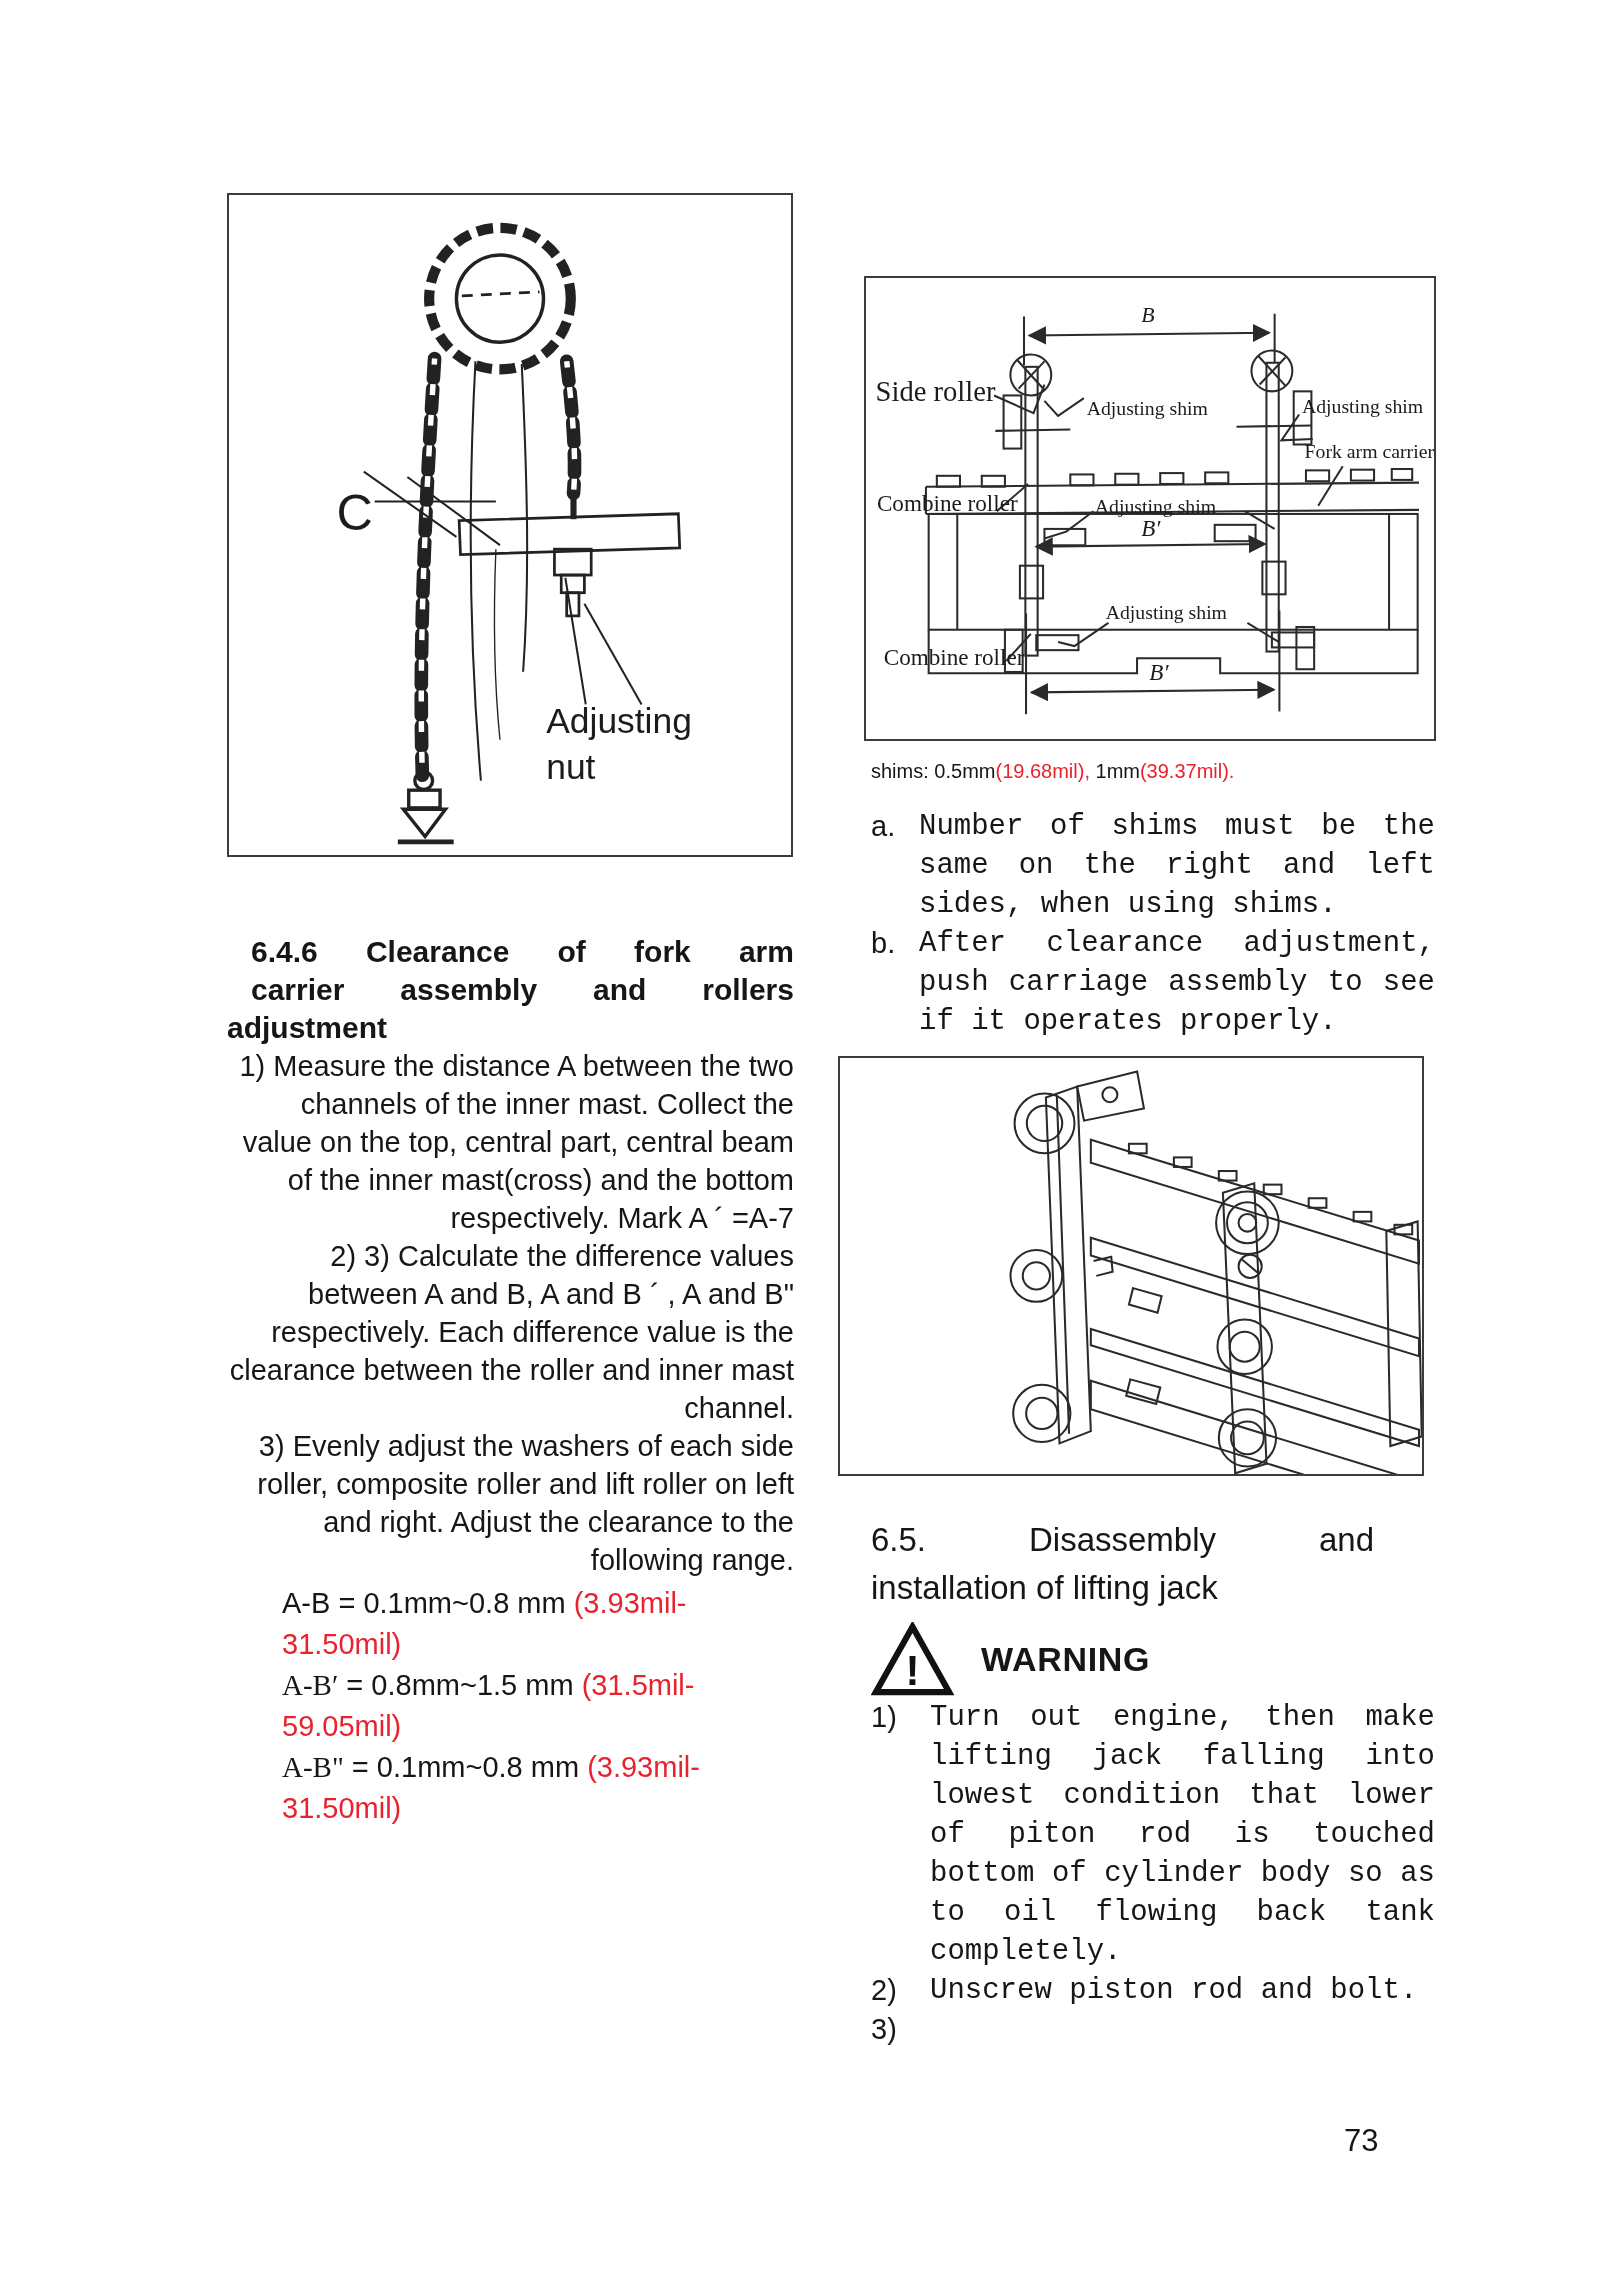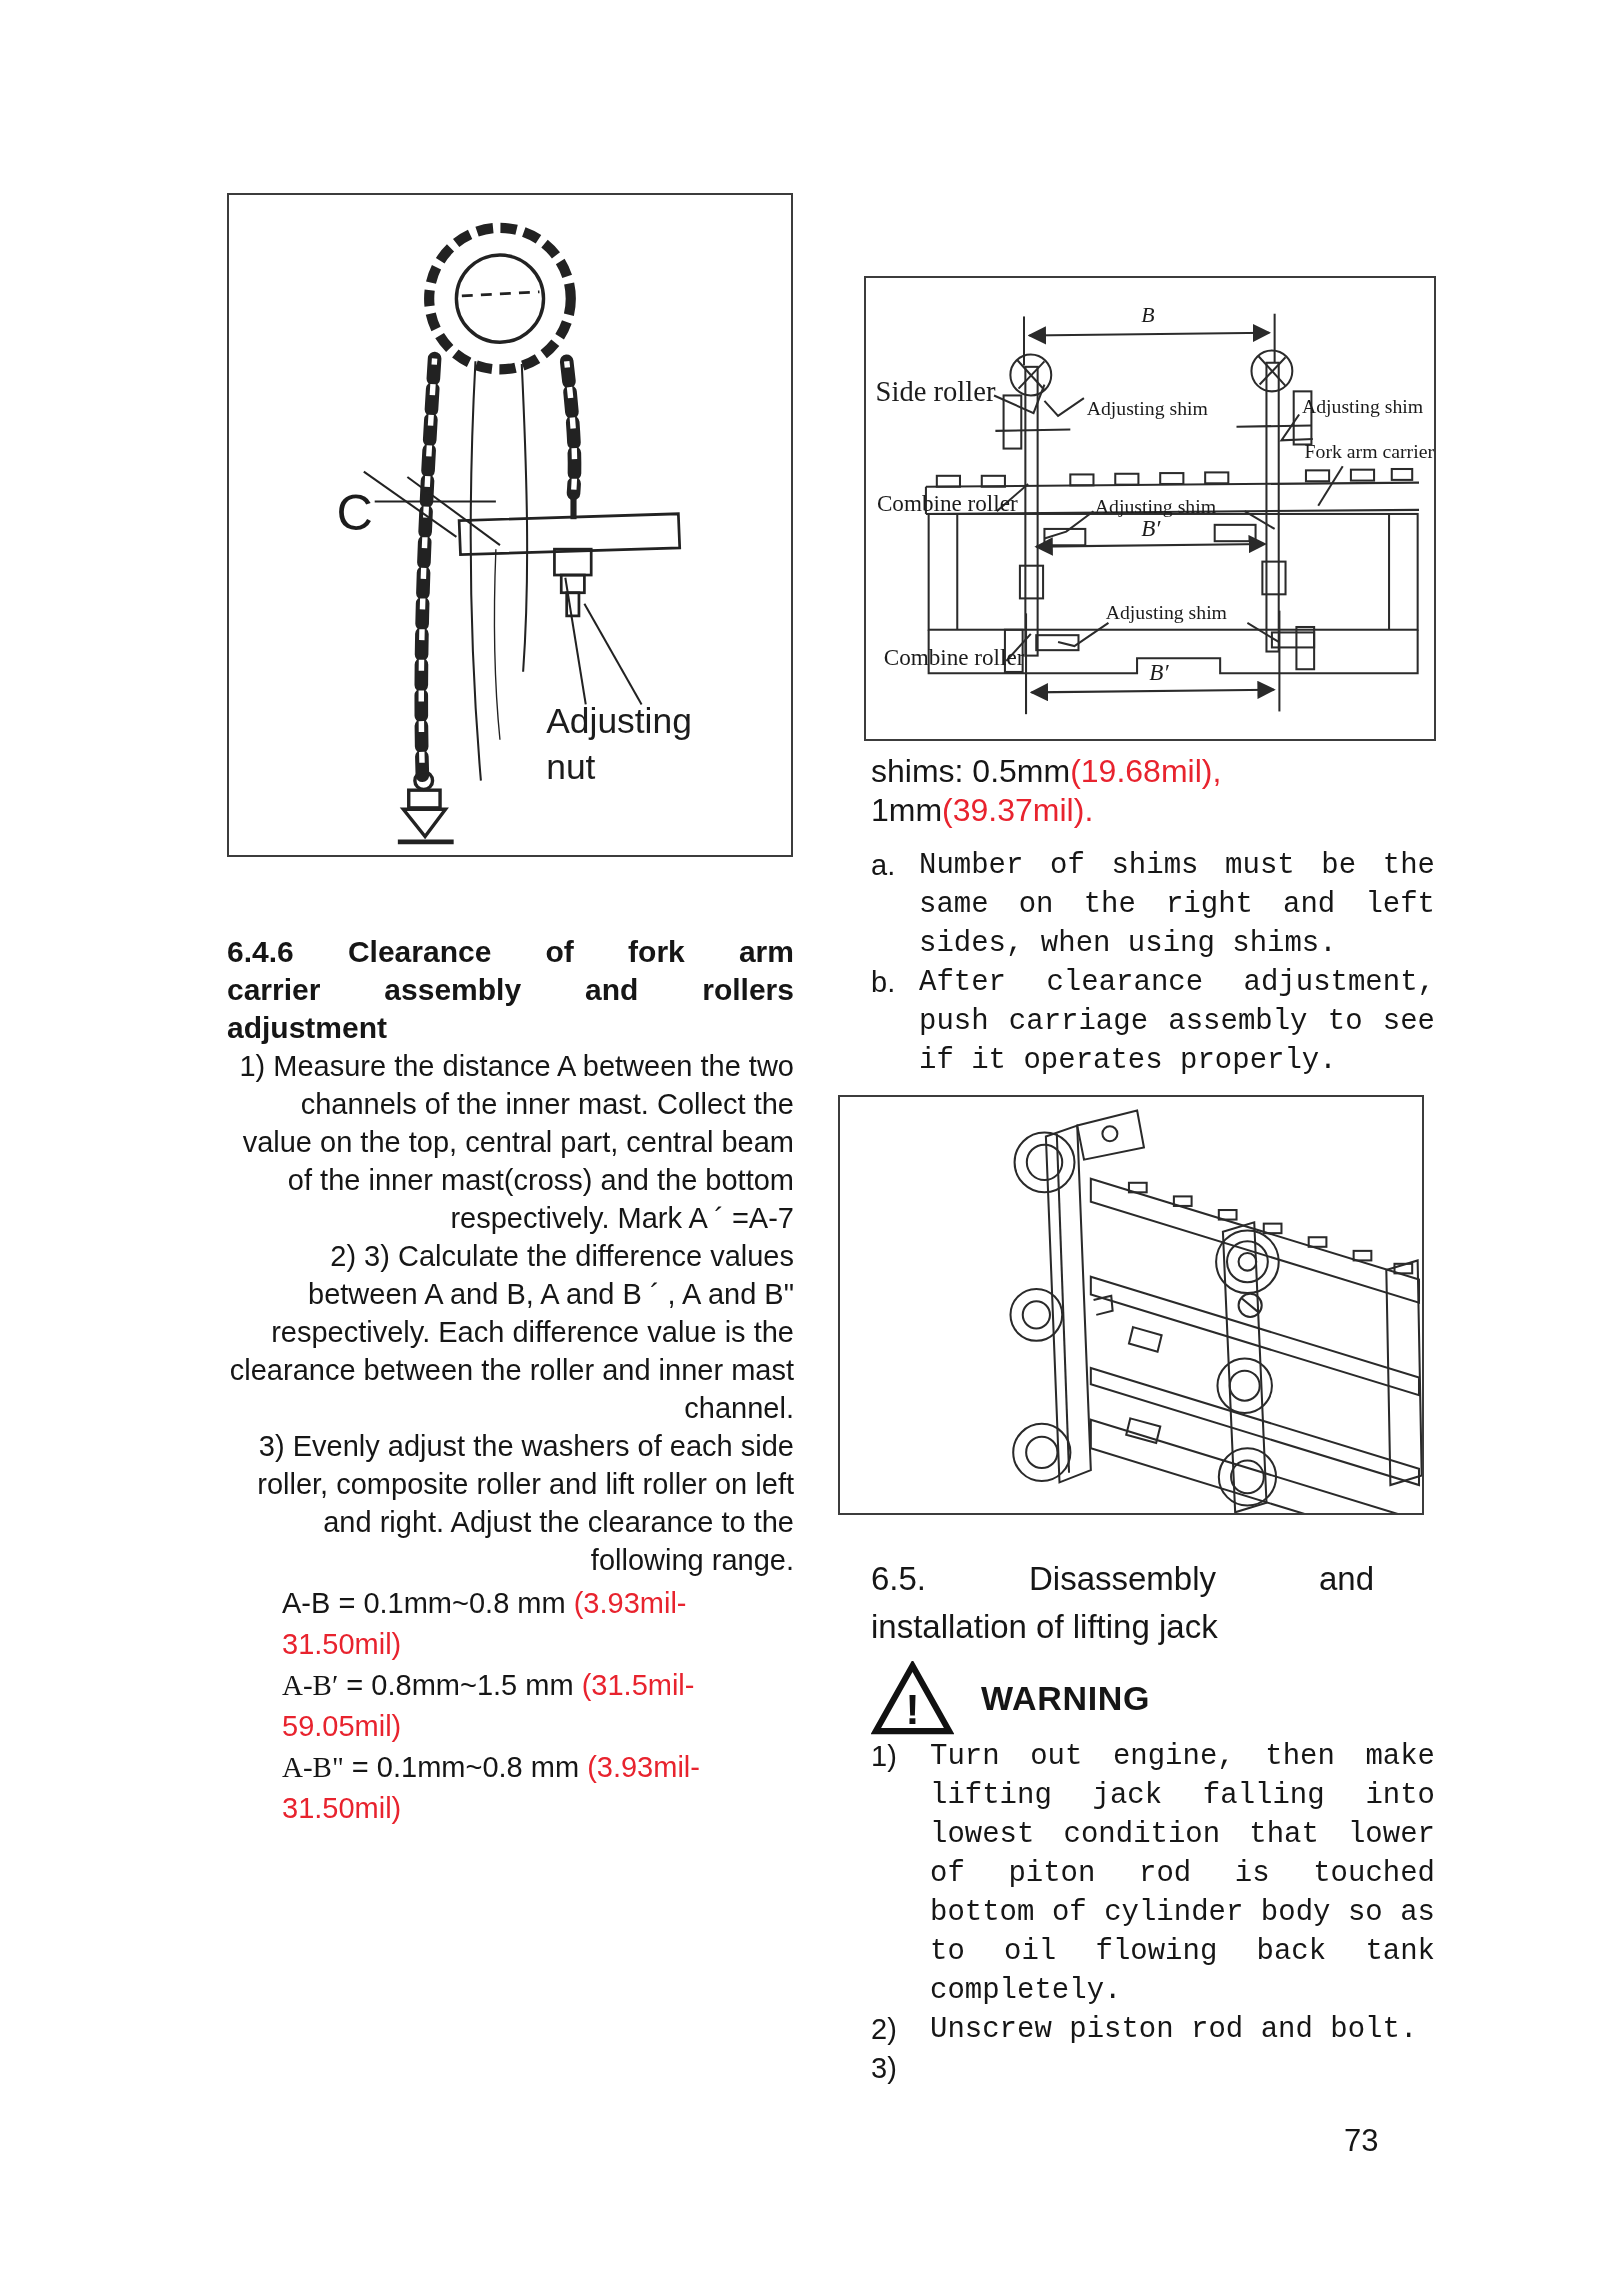--- a/index.html
+++ b/index.html
@@ -10,27 +10,27 @@
   .col{position:absolute;}
   .col-left{left:227px;top:193px;width:567px;}
   .col-right{left:871px;top:276px;width:564px;}
 
   .figbox{border:2px solid #3c3c3c;box-sizing:border-box;background:#fff;margin:0;padding:0;}
   .fig-chain{width:566px;height:664px;}
   .fig-diagram{width:572px;height:465px;margin-left:-7.5px;}
   .fig-carriage{width:586px;height:420px;margin-left:-33px;margin-top:15.7px;}
 
   .h646{margin:76px 0 0 0;font-size:30px;line-height:38px;font-weight:bold;}
-  .jline{display:flex;justify-content:space-between;}
+  .jline{display:flex;justify-content:space-between;margin-left:24px;}
   .body-p{margin:0;font-size:29px;line-height:38px;text-align:right;}
   .values{margin-top:4.1px;padding-left:55px;font-size:29px;line-height:41px;}
   .red{color:#e8232e;}
   .serif-label{font-family:"Liberation Serif",serif;}
 
-  .shims-line{margin:11px 0 0 0;font-size:32px;line-height:39px;}
+  .shims-line{margin:11px 0 0 0;font-size:20px;line-height:39px;}
   .item{display:flex;font-size:29px;line-height:39px;margin:0;}
   .item .marker{flex:0 0 48px;}
   .item.first{margin-top:15.7px;}
   .item .itext{flex:1;text-align:justify;font-family:Liberation Mono, monospace;}
   .item-num .marker{flex:0 0 59px;}
 
   .h65{margin:40px 0 0 0;font-size:33px;line-height:48px;font-weight:400;}
   .h65 .l1{display:flex;justify-content:space-between;padding-right:61px;}
   .warning-row{margin-top:9.5px;display:flex;align-items:center;gap:27px;height:76px;}
   .warning-word{font-size:34px;font-weight:bold;letter-spacing:0.7px;}

